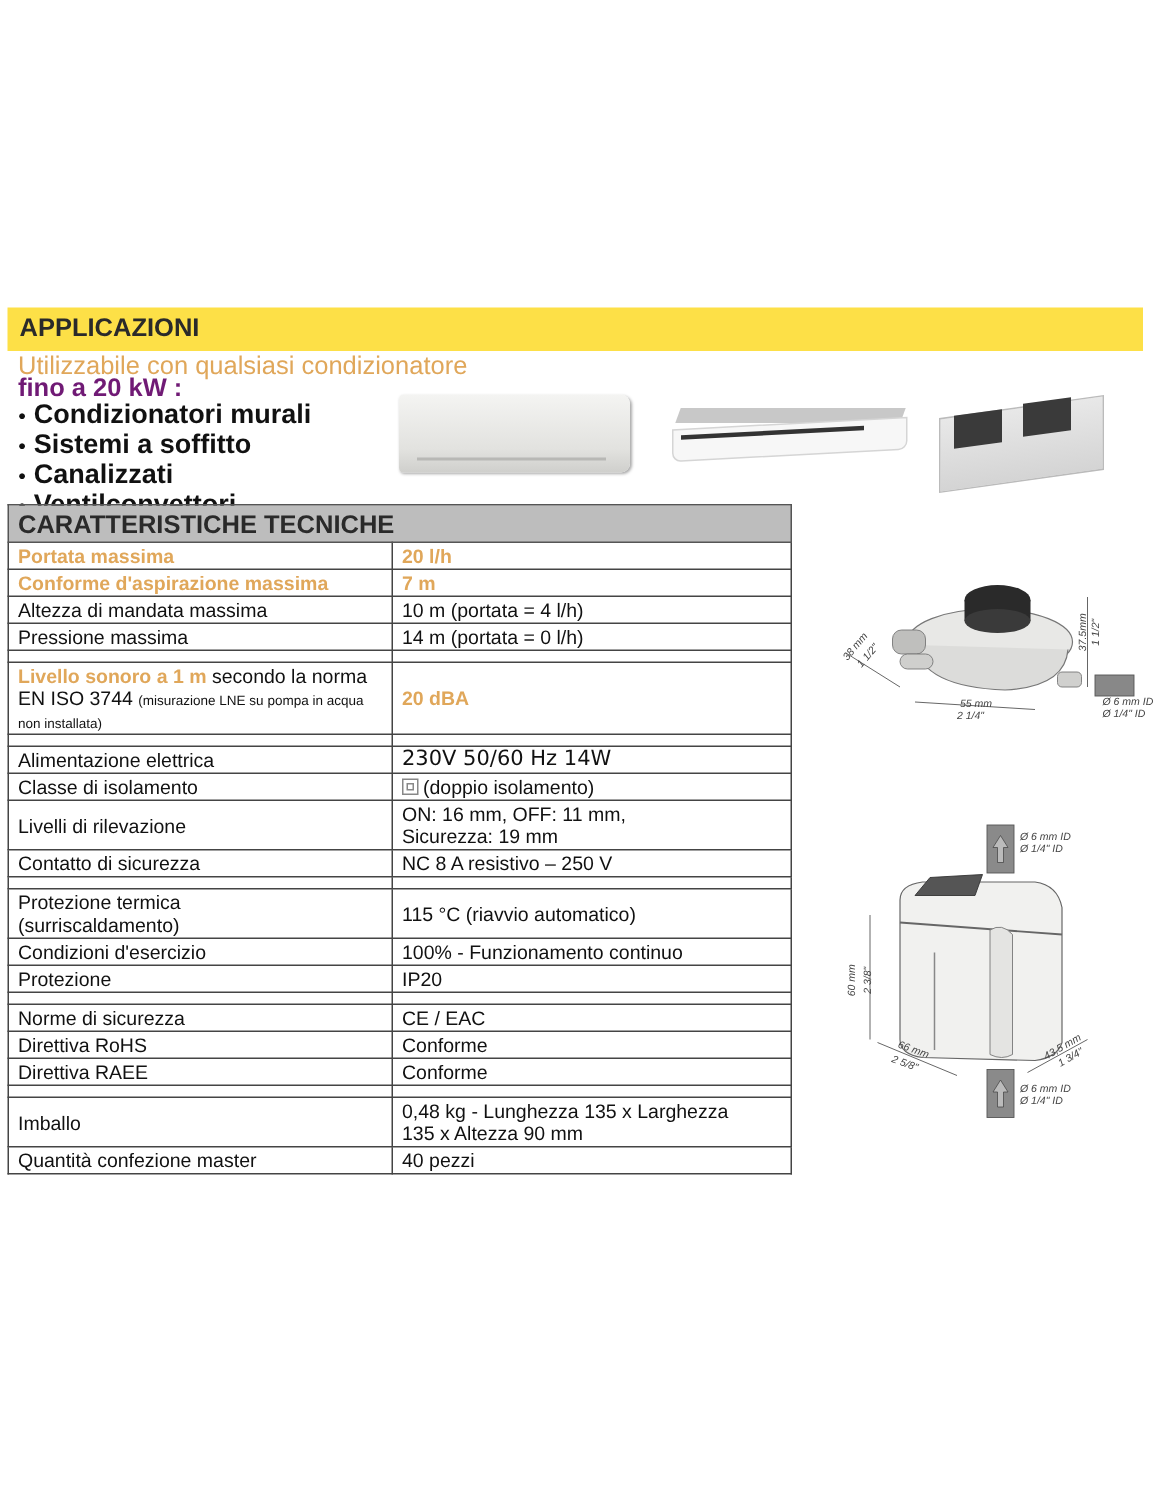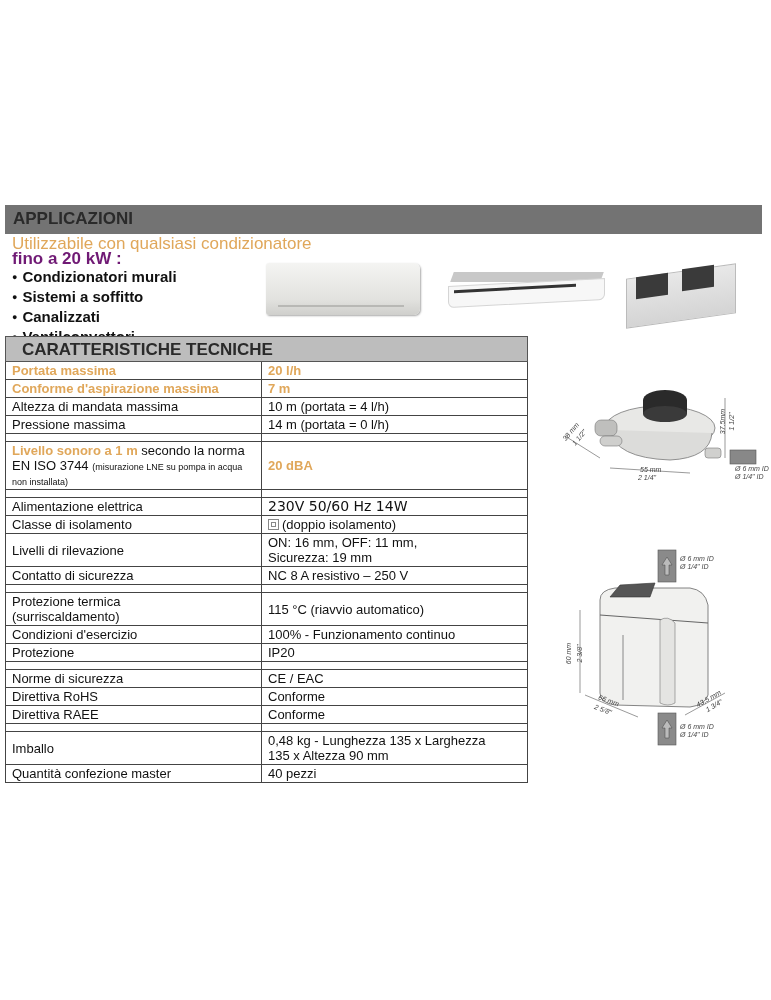--- a/index.html
+++ b/index.html
@@ -1,40 +1,40 @@
 <!DOCTYPE html>
 <html><head>
 <meta charset="utf-8">
 <style>
   html, body { margin: 0; padding: 0; background: #ffffff; }
   body { width: 771px; height: 1000px; position: relative; overflow: hidden;
          font-family: "Liberation Sans", sans-serif; color: #111; }
   .app-header { position: absolute; left: 5px; top: 205px; width: 757px; height: 29px;
-                background: #737373; }
+                background: #fde047; }
   .app-header span { position: absolute; left: 8px; top: 4px; font-size: 17px; font-weight: bold; color: #2a2a2a; }
   .intro { position: absolute; left: 12px; top: 236px; font-size: 17px; color: #e0a75a; line-height: 15px; }
   .intro .l2 { font-weight: bold; color: #701a75; }
   .app-list { position: absolute; left: 12px; top: 268px; margin: 0; padding: 0; list-style: none; }
-  .app-list li { font-size: 15px; font-weight: bold; line-height: 17px; color: #111; }
+  .app-list li { font-size: 18px; font-weight: bold; line-height: 17px; color: #111; }
   .app-list li::before { content: "\25CF"; font-size: 9px; margin-right: 5px; position: relative; top: -2px; }
 
   .unit { position: absolute; }
   .wall { left: 266px; top: 263px; width: 154px; height: 52px; background: linear-gradient(180deg,#f4f4f2 0%,#e2e2df 70%,#cfcfcc 100%);
           border-radius: 3px 6px 6px 3px; box-shadow: 1px 1px 2px #aaa; }
   .wall::after { content: ""; position: absolute; left: 12px; right: 16px; bottom: 8px; height: 2px; background: #b8b8b5; }
   .ceiling { left: 448px; top: 272px; width: 160px; height: 36px; }
   .ceiling .top { position: absolute; left: 4px; top: 0; width: 150px; height: 10px; background: #c8c8c8; transform: skewX(-20deg); }
   .ceiling .body { position: absolute; left: 0; top: 10px; width: 155px; height: 20px; background: #f7f7f7; border: 1px solid #d5d5d5; border-radius: 0 0 6px 6px; transform: skewY(-3deg); }
   .ceiling .slot { position: absolute; left: 6px; top: 15px; width: 122px; height: 3px; background: #333; transform: skewY(-3deg); }
   .ducted { left: 624px; top: 253px; width: 120px; height: 72px; }
   .ducted .box { position: absolute; left: 2px; top: 18px; width: 108px; height: 48px; background: linear-gradient(180deg,#e8e8e8,#d4d4d4); border: 1px solid #bbb; transform: skewY(-8deg); }
   .ducted .opening { position: absolute; width: 32px; height: 22px; background: #3a3a3a; transform: skewY(-8deg); }
 
   .spec-table { position: absolute; left: 5px; top: 336px; width: 523px; border-collapse: collapse; }
-  .spec-table .title-row td { background: #bdbdbd; font-size: 17px; font-weight: bold; color: #2a2a2a; height: 24px; padding: 0 0 0 16px; border: 1px solid #555; }
+  .spec-table .title-row td { background: #bdbdbd; font-size: 17px; font-weight: bold; color: #2a2a2a; height: 24px; padding: 0 0 0 6px; border: 1px solid #555; }
   .spec-table td { border: 1px solid #444; font-size: 13px; line-height: 15px; padding: 1px 12px 1px 6px; vertical-align: middle; }
   .spec-table td.k { width: 237px; }
   .spec-table tr.sep td { height: 7px; padding: 0; font-size: 0; line-height: 0; }
   .orange { color: #e0a75a; font-weight: bold; }
   .small { font-size: 9px; line-height: 11px; }
   .box-icon { display: inline-block; width: 9px; height: 9px; border: 1px solid #888; margin-right: 3px; position: relative; top: 1px; }
   .box-icon::after { content: ""; position: absolute; left: 2px; top: 2px; width: 3px; height: 3px; border: 1px solid #888; }
 
   .diagram { position: absolute; }
   .dim { position: absolute; font-size: 7px; font-style: italic; color: #444; white-space: nowrap; }

